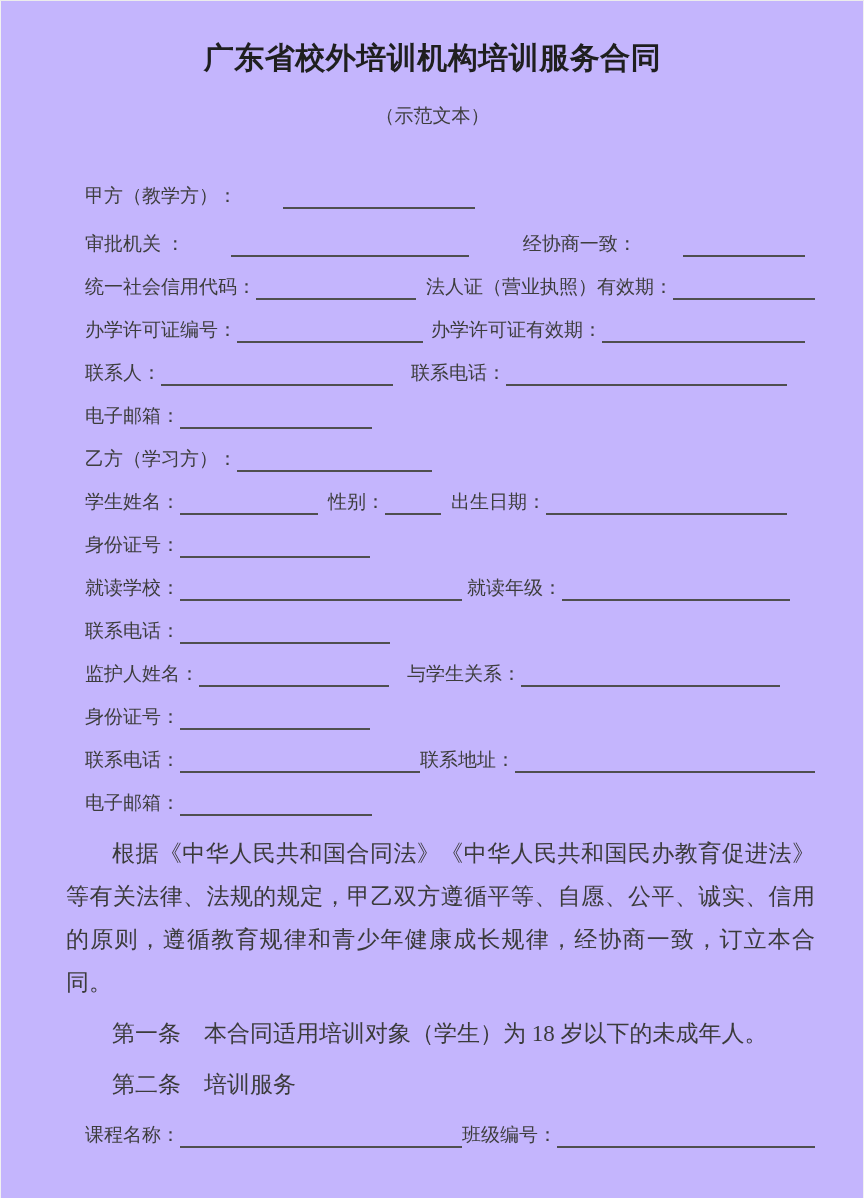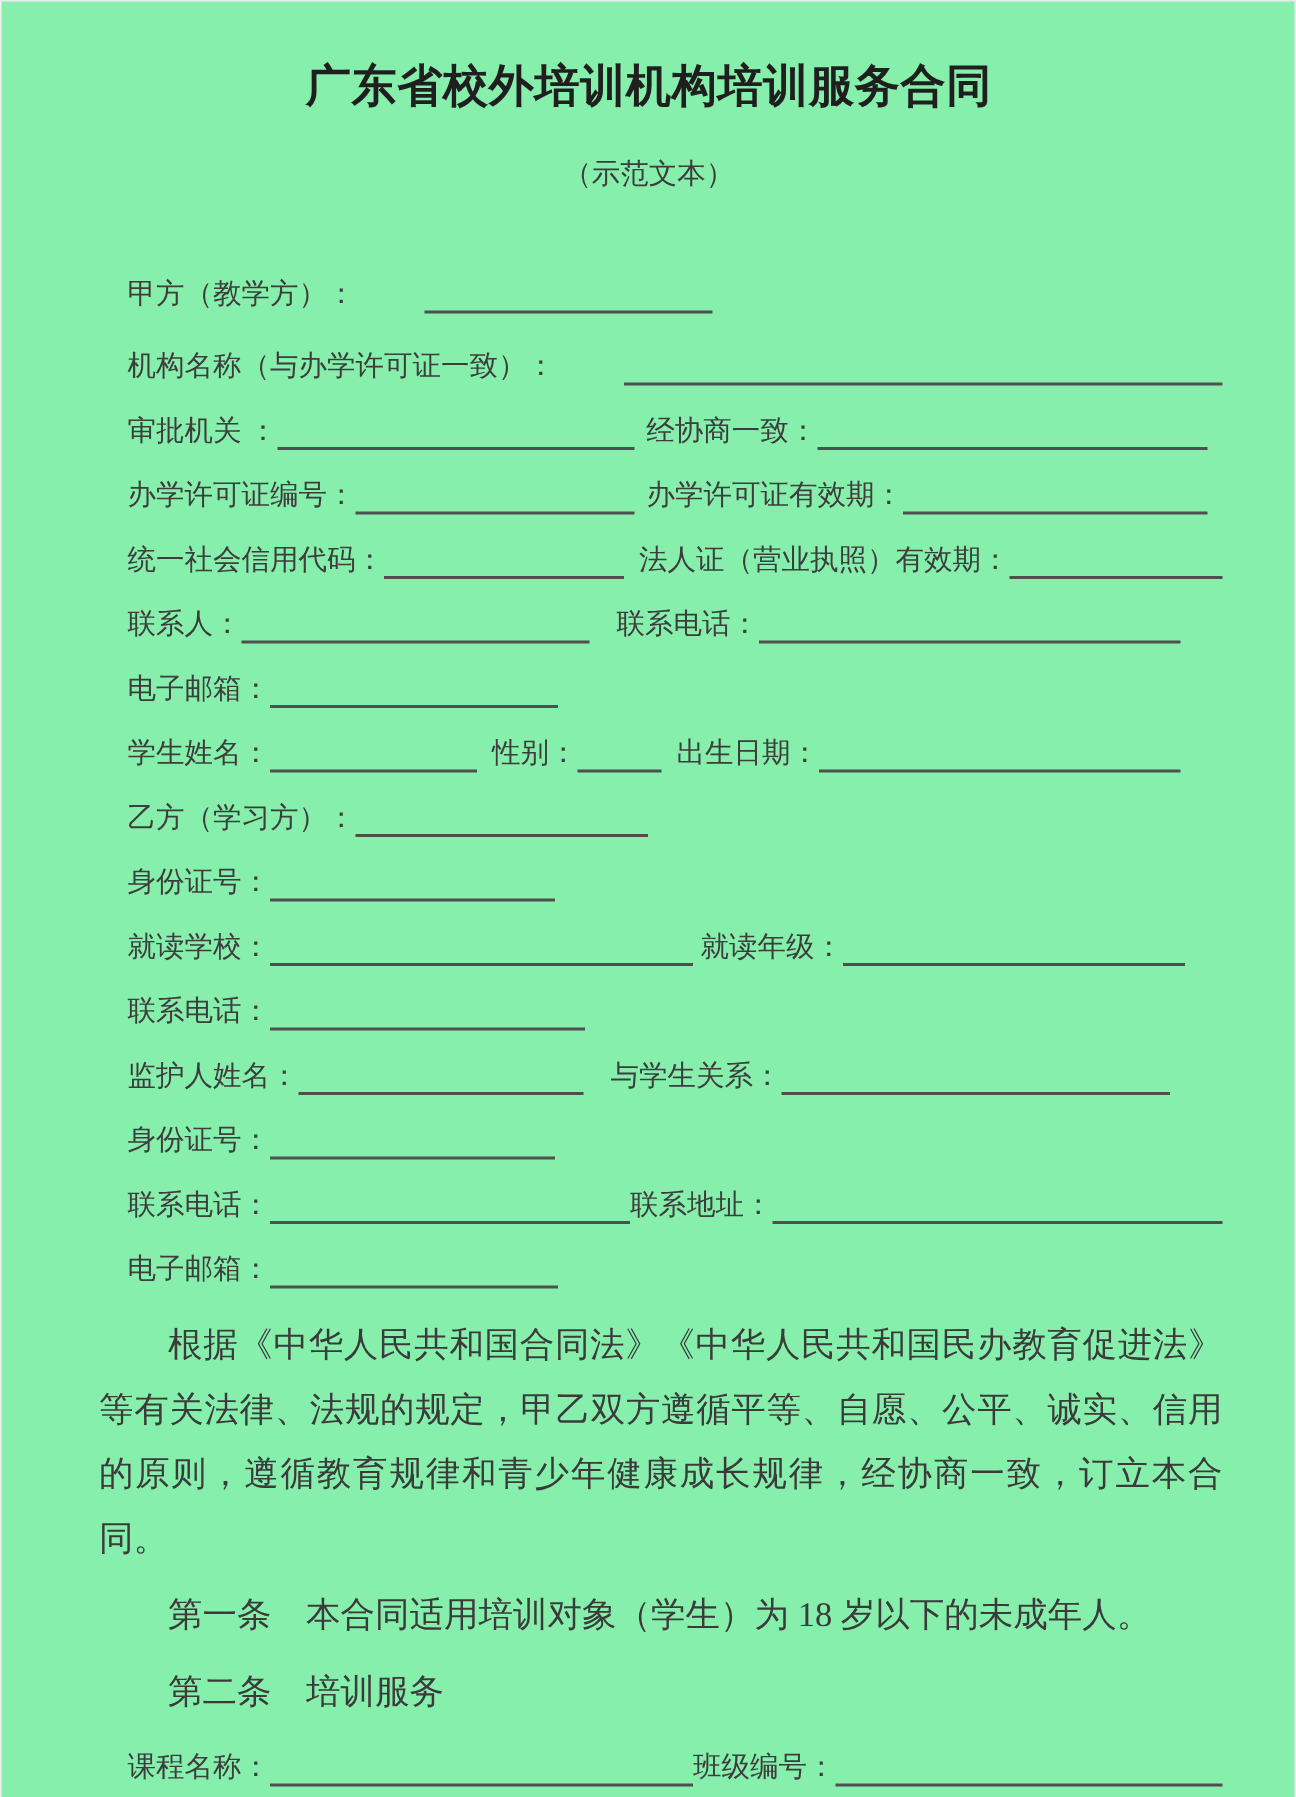--- a/index.html
+++ b/index.html
@@ -1,19 +1,19 @@
 <!DOCTYPE html>
 <html><head>
 <meta charset="utf-8">
 <style>
   html,body{margin:0;padding:0;background:#ffffff;}
   .page{
     width:864px;height:1198px;box-sizing:border-box;
     padding:26px 49px 0 50px;
-    background:#86efac;
+    background:#c4b5fd;
     box-shadow:inset 0 1px 0 #ececec, inset 1px 0 0 #f1f1f1, inset -1px 0 0 #f1f1f1;
     font-family:"Liberation Serif", serif;
     color:#3d3d3d;
     overflow:hidden;
     position:relative;
   }
   .doc-title{
     margin:12px 0 0 0;
     text-align:center;
     font-family:"Liberation Sans", sans-serif;
@@ -64,62 +64,58 @@
 
 <div class="page">
   <h1 class="doc-title">广东省校外培训机构培训服务合同</h1>
   <p class="doc-subtitle">（示范文本）</p>
   <div class="doc-body" id="doc-body">
       <div class="row">
         <span class="lbl">甲方（教学方）：</span>
         <span class="blank" style="width: 192px;"></span>
       </div>
       <div class="row">
-        <span class="lbl">机构名称（与办学许可证一致）：</span>
-        <span class="blank fill"></span>
-      </div>
-      <div class="row">
         <span class="lbl">审批机关 ：</span>
         <span class="blank" style="width: 238px;"></span>
         <span class="lbl" style="margin-left: 8px;">经协商一致：</span>
-        <span class="blank fill" style="margin-right: 10px;"></span>
-      </div>
-      <div class="row">
-        <span class="lbl">办学许可证编号：</span>
-        <span class="blank" style="width: 186px;"></span>
-        <span class="lbl" style="margin-left: 8px;">办学许可证有效期：</span>
         <span class="blank fill" style="margin-right: 10px;"></span>
       </div>
       <div class="row">
         <span class="lbl">统一社会信用代码：</span>
         <span class="blank" style="width: 160px;"></span>
         <span class="lbl" style="margin-left: 10px;">法人证（营业执照）有效期：</span>
         <span class="blank fill"></span>
+      </div>
+      <div class="row">
+        <span class="lbl">办学许可证编号：</span>
+        <span class="blank" style="width: 186px;"></span>
+        <span class="lbl" style="margin-left: 8px;">办学许可证有效期：</span>
+        <span class="blank fill" style="margin-right: 10px;"></span>
       </div>
       <div class="row">
         <span class="lbl">联系人：</span>
         <span class="blank" style="width: 232px;"></span>
         <span class="lbl" style="margin-left: 18px;">联系电话：</span>
         <span class="blank fill" style="margin-right: 28px;"></span>
       </div>
       <div class="row">
         <span class="lbl">电子邮箱：</span>
         <span class="blank" style="width: 192px;"></span>
       </div>
       <div class="row">
+        <span class="lbl">乙方（学习方）：</span>
+        <span class="blank" style="width: 195px;"></span>
+      </div>
+      <div class="row">
         <span class="lbl">学生姓名：</span>
         <span class="blank" style="width: 138px;"></span>
         <span class="lbl" style="margin-left: 10px;">性别：</span>
         <span class="blank" style="width: 56px;"></span>
         <span class="lbl" style="margin-left: 10px;">出生日期：</span>
         <span class="blank fill" style="margin-right: 28px;"></span>
-      </div>
-      <div class="row">
-        <span class="lbl">乙方（学习方）：</span>
-        <span class="blank" style="width: 195px;"></span>
       </div>
       <div class="row">
         <span class="lbl">身份证号：</span>
         <span class="blank" style="width: 190px;"></span>
       </div>
       <div class="row">
         <span class="lbl">就读学校：</span>
         <span class="blank" style="width: 282px;"></span>
         <span class="lbl" style="margin-left: 5px;">就读年级：</span>
         <span class="blank fill" style="margin-right: 25px;"></span>

